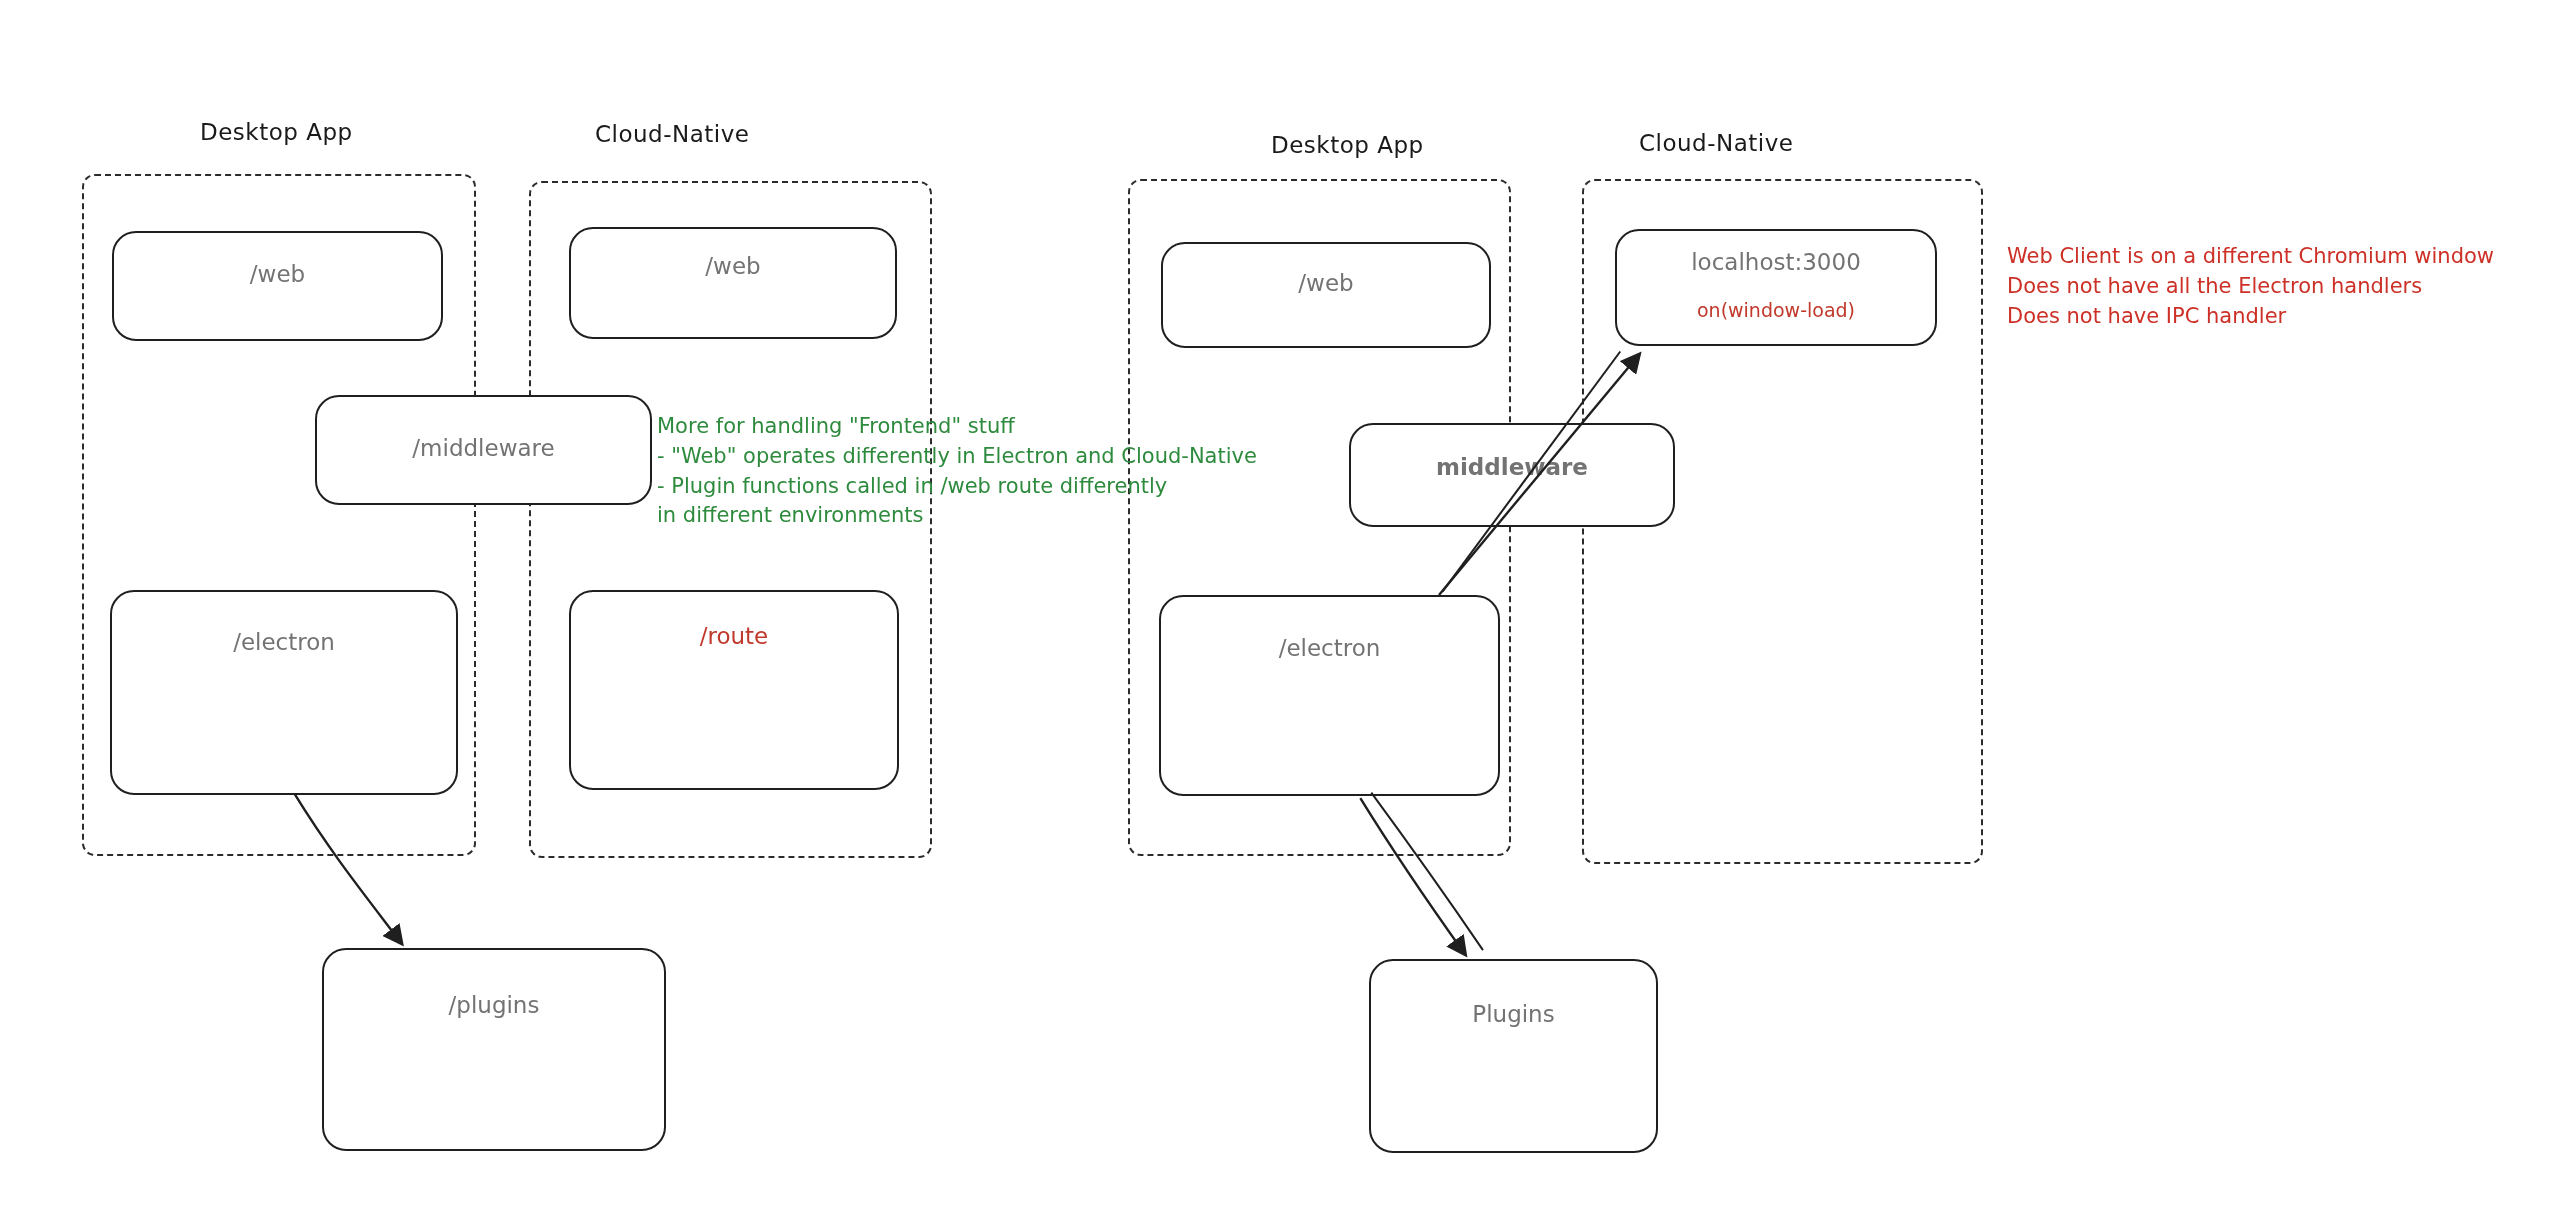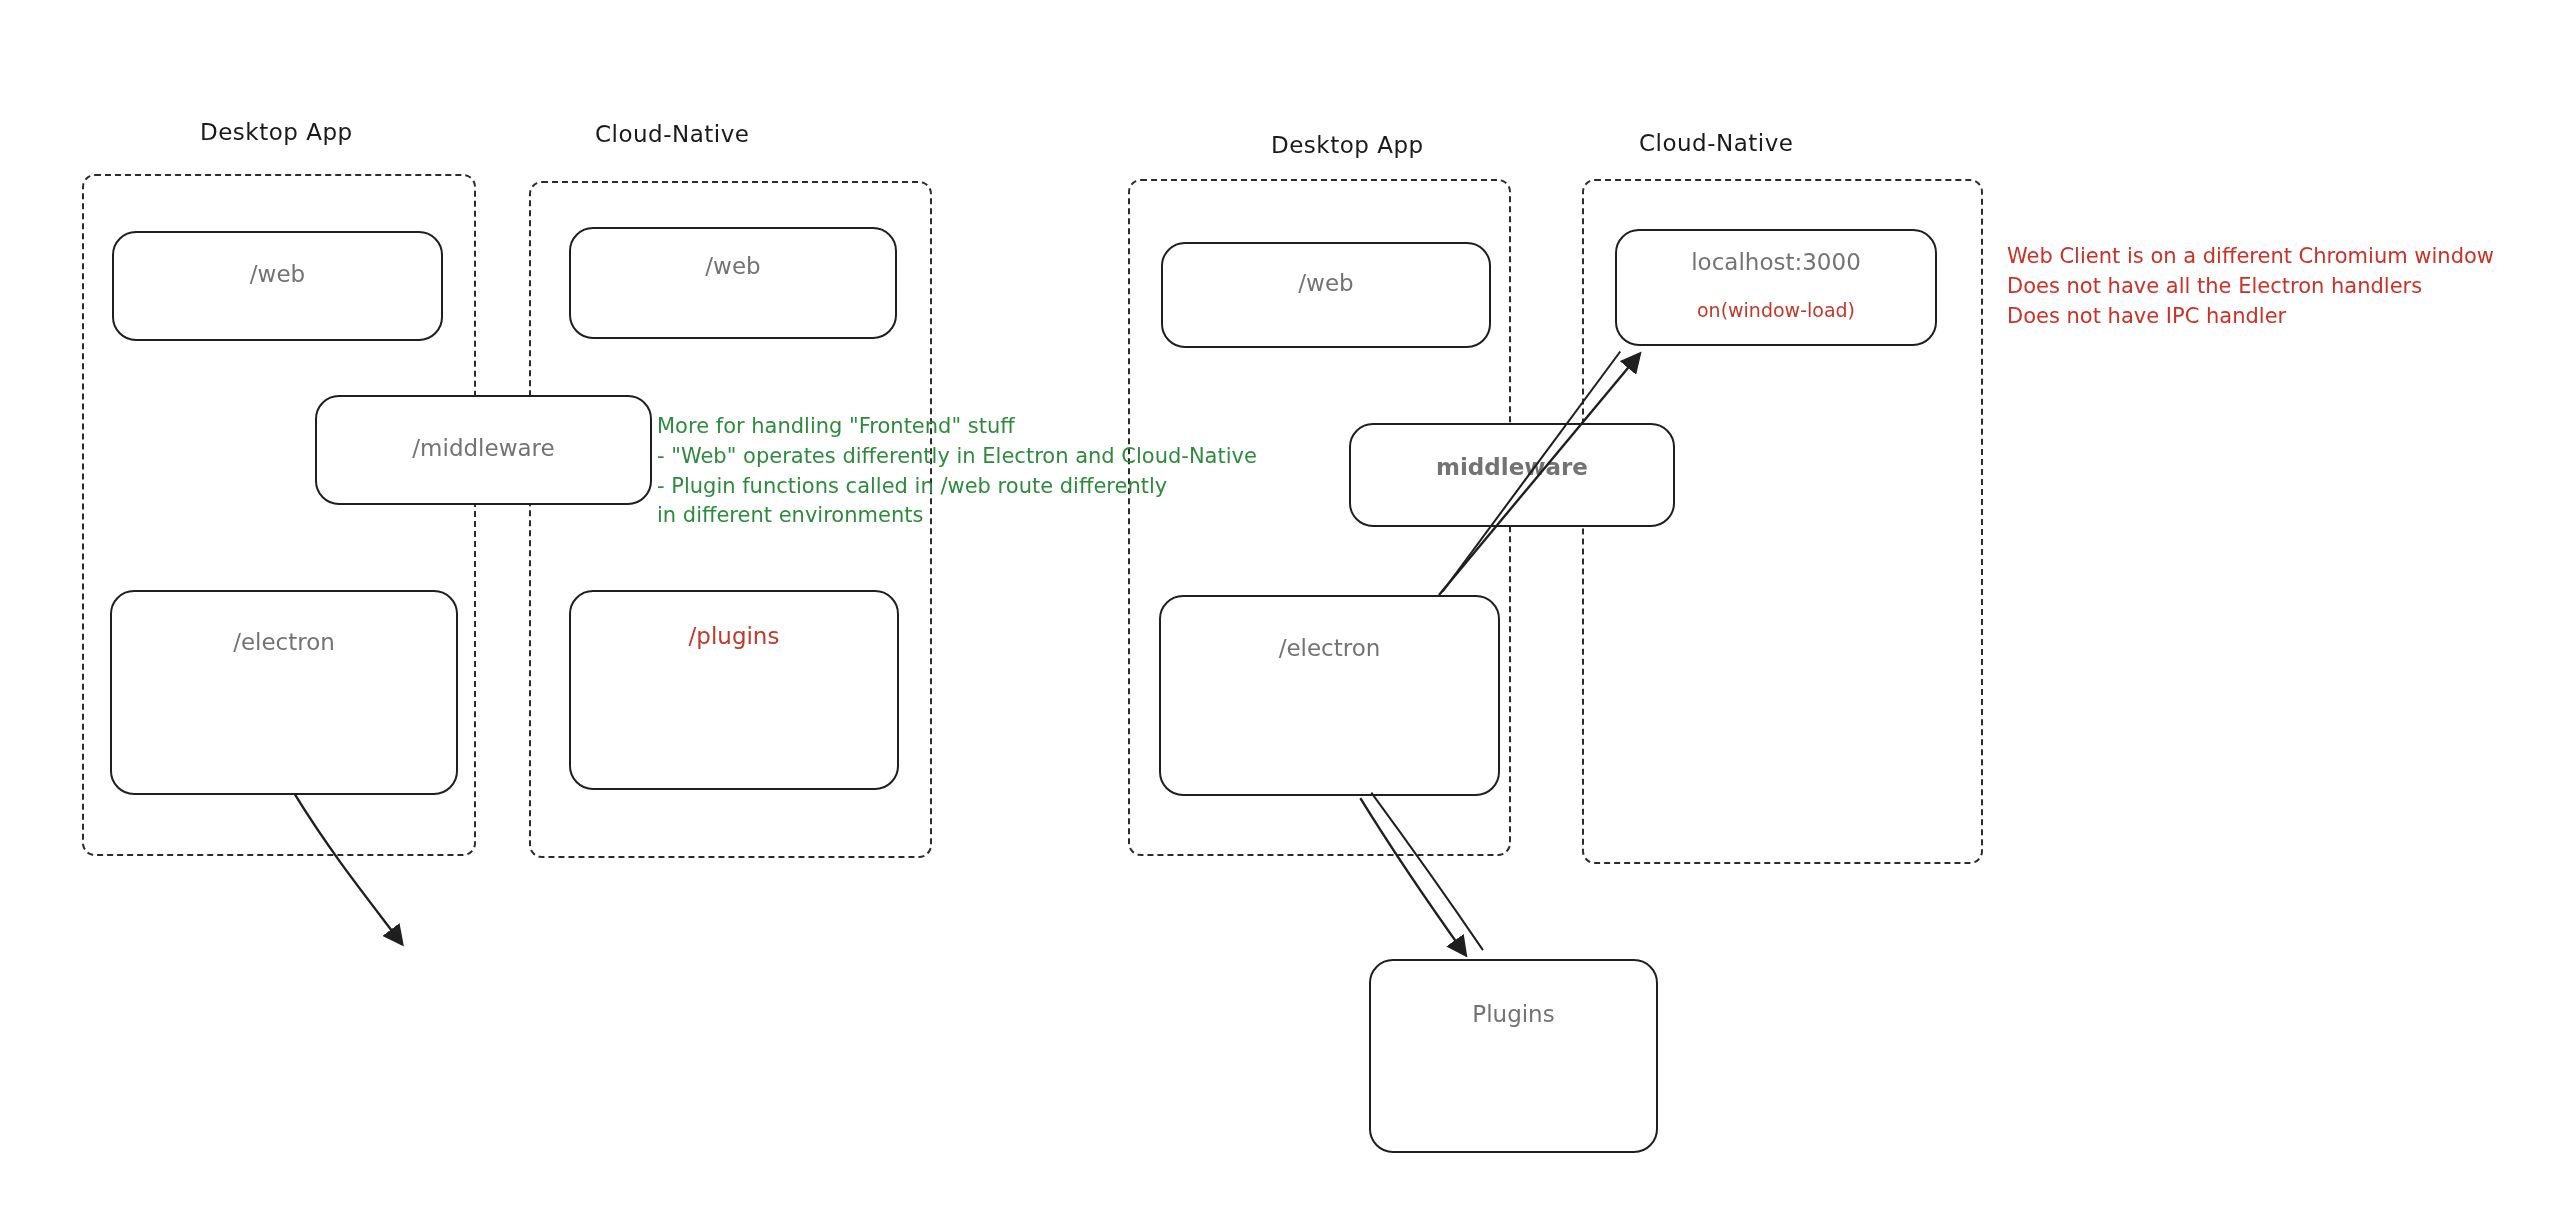--- a/index.html
+++ b/index.html
@@ -98,23 +98,26 @@
 
   <div class="node" style="left:315px; top:395px; width:337px; height:110px;">
     <div class="node-label" style="top:38px;">/middleware</div>
   </div>
 
   <div class="node" style="left:110px; top:590px; width:348px; height:205px;">
     <div class="node-label" style="top:37px;">/electron</div>
   </div>
 
   <div class="node" style="left:569px; top:590px; width:330px; height:200px;">
-    <div class="node-label red" style="top:31px;">/plugins</div>
+    <div class="node-label red" style="top:31px;">/route</div>
   </div>
 
+  <div class="node" style="left:322px; top:948px; width:344px; height:203px;">
+    <div class="node-label" style="top:42px;">/plugins</div>
+  </div>
 
   <div class="group-label" style="left:1271px; top:132px;">Desktop App</div>
   <div class="group-label" style="left:1639px; top:130px;">Cloud-Native</div>
 
   <div class="dashed-group" style="left:1128px; top:179px; width:383px; height:677px;"></div>
   <div class="dashed-group" style="left:1582px; top:179px; width:401px; height:685px;"></div>
 
   <div class="node" style="left:1161px; top:242px; width:330px; height:106px;">
     <div class="node-label" style="top:26px;">/web</div>
   </div>

